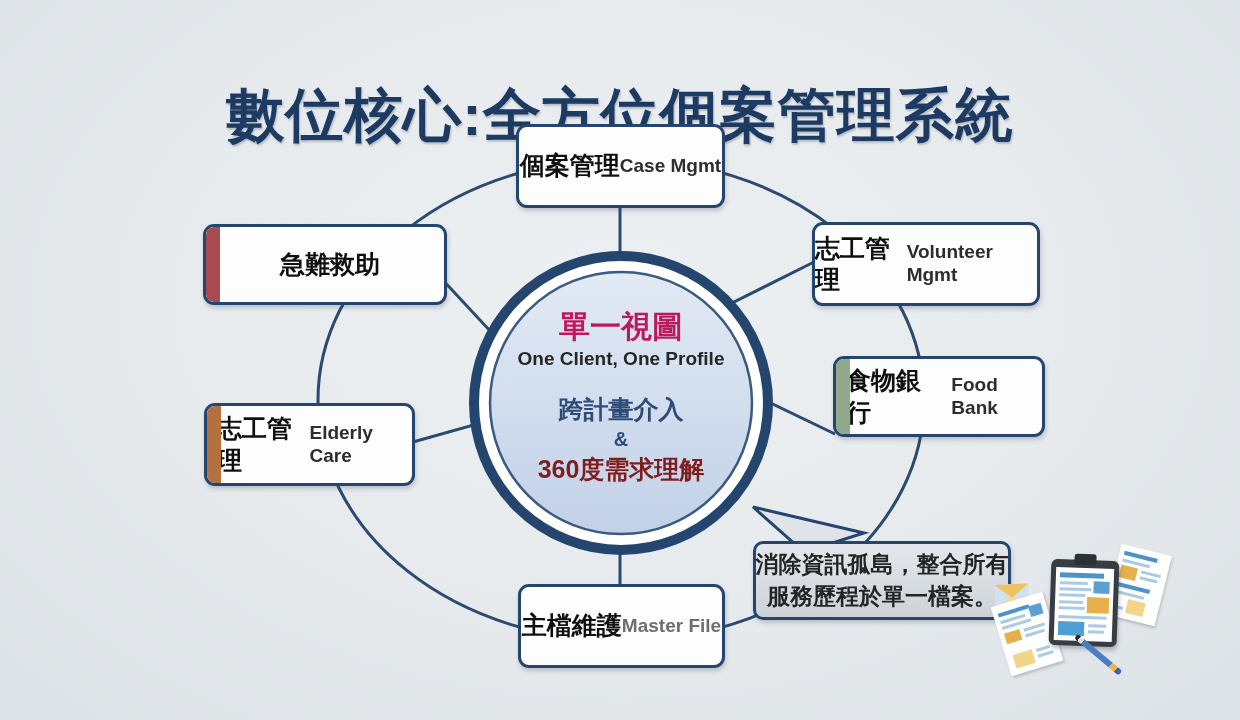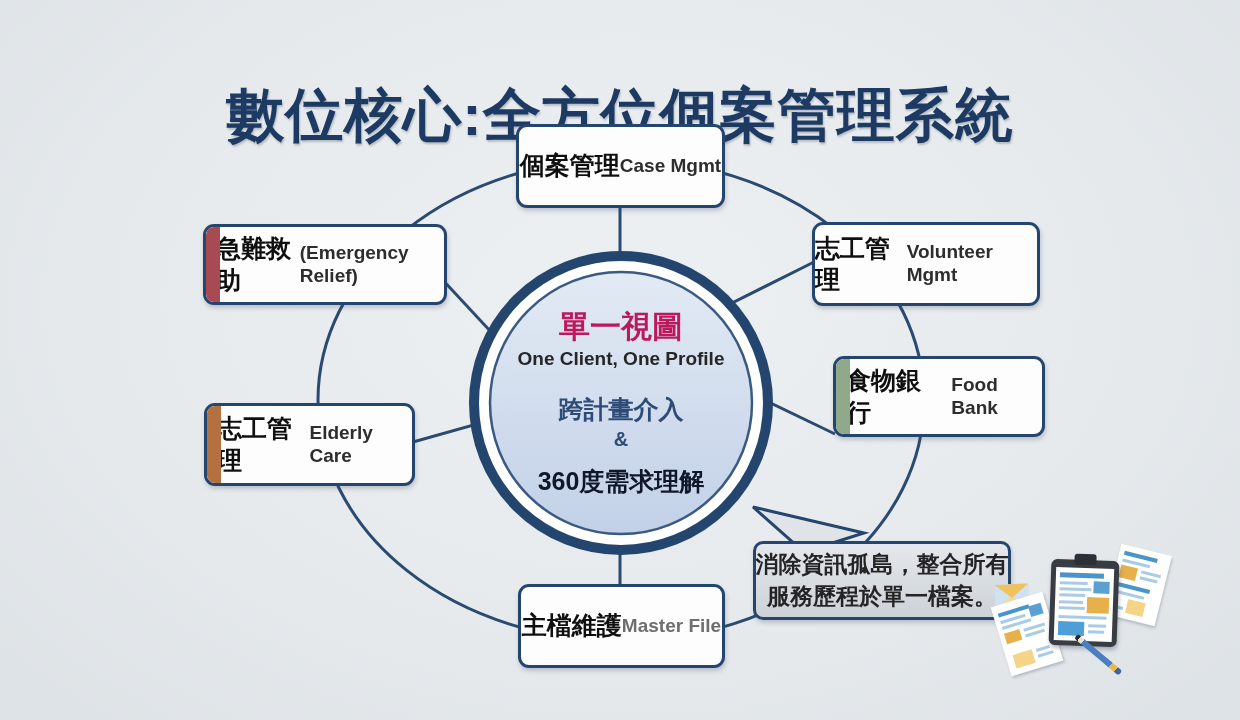--- a/index.html
+++ b/index.html
@@ -42,21 +42,21 @@
   .n-master    { left:518px; top:584px; width:207px; height:84px; }
 
   .center-text {
     position:absolute; z-index:3; left:481px; top:308px; width:280px;
     display:flex; flex-direction:column; align-items:center; text-align:center;
   }
   .center-text .c-zh  { font-size:31px; font-weight:800; color:#be185d; line-height:1.2; }
   .center-text .c-en  { font-size:19px; font-weight:700; color:#262626; margin-top:3px; }
   .center-text .c-b1  { font-size:25px; font-weight:800; color:#2d4b76; margin-top:23px; }
   .center-text .c-amp { font-size:20px; font-weight:700; color:#2d4b76; margin-top:2px; }
-  .center-text .c-b2  { font-size:25px; font-weight:800; color:#0f172a; margin-top:14px; }
+  .center-text .c-b2  { font-size:25px; font-weight:800; color:#7f1d1d; margin-top:2px; }
 
   .bubble {
     position:absolute; z-index:4; left:753px; top:541px; width:258px; height:79px;
     border:3px solid #24456e; border-radius:10px;
     background:linear-gradient(180deg,#e4e8ec 0%,#cdd2d8 100%);
     display:flex; flex-direction:column; align-items:center; justify-content:center;
     box-shadow:1px 3px 4px rgba(60,70,90,.25);
   }
   .bubble .b-line { font-size:23px; font-weight:800; color:#242424; line-height:1.35; white-space:nowrap; }
   svg.tail { position:absolute; left:0; top:0; z-index:3; }
@@ -142,21 +142,20 @@
 
 <div class="node n-foodbank has-strip">
   <div class="accent-strip" style="background-color: rgb(143, 169, 138);"></div>
   <div class="zh">食物銀行</div>
   <div class="en">Food Bank</div>
 </div>
 
 <div class="node n-emergency has-strip">
   <div class="accent-strip" style="background-color: rgb(168, 74, 82);"></div>
   <div class="zh">急難救助</div>
-  <div class="en">(Emergency Relief)</div>
 </div>
 
 <div class="node n-elderly has-strip">
   <div class="accent-strip" style="background-color: rgb(181, 112, 63);"></div>
   <div class="zh">志工管理</div>
   <div class="en">Elderly Care</div>
 </div>
 
 <div class="node n-master muted-en">
   <div class="zh">主檔維護</div>

